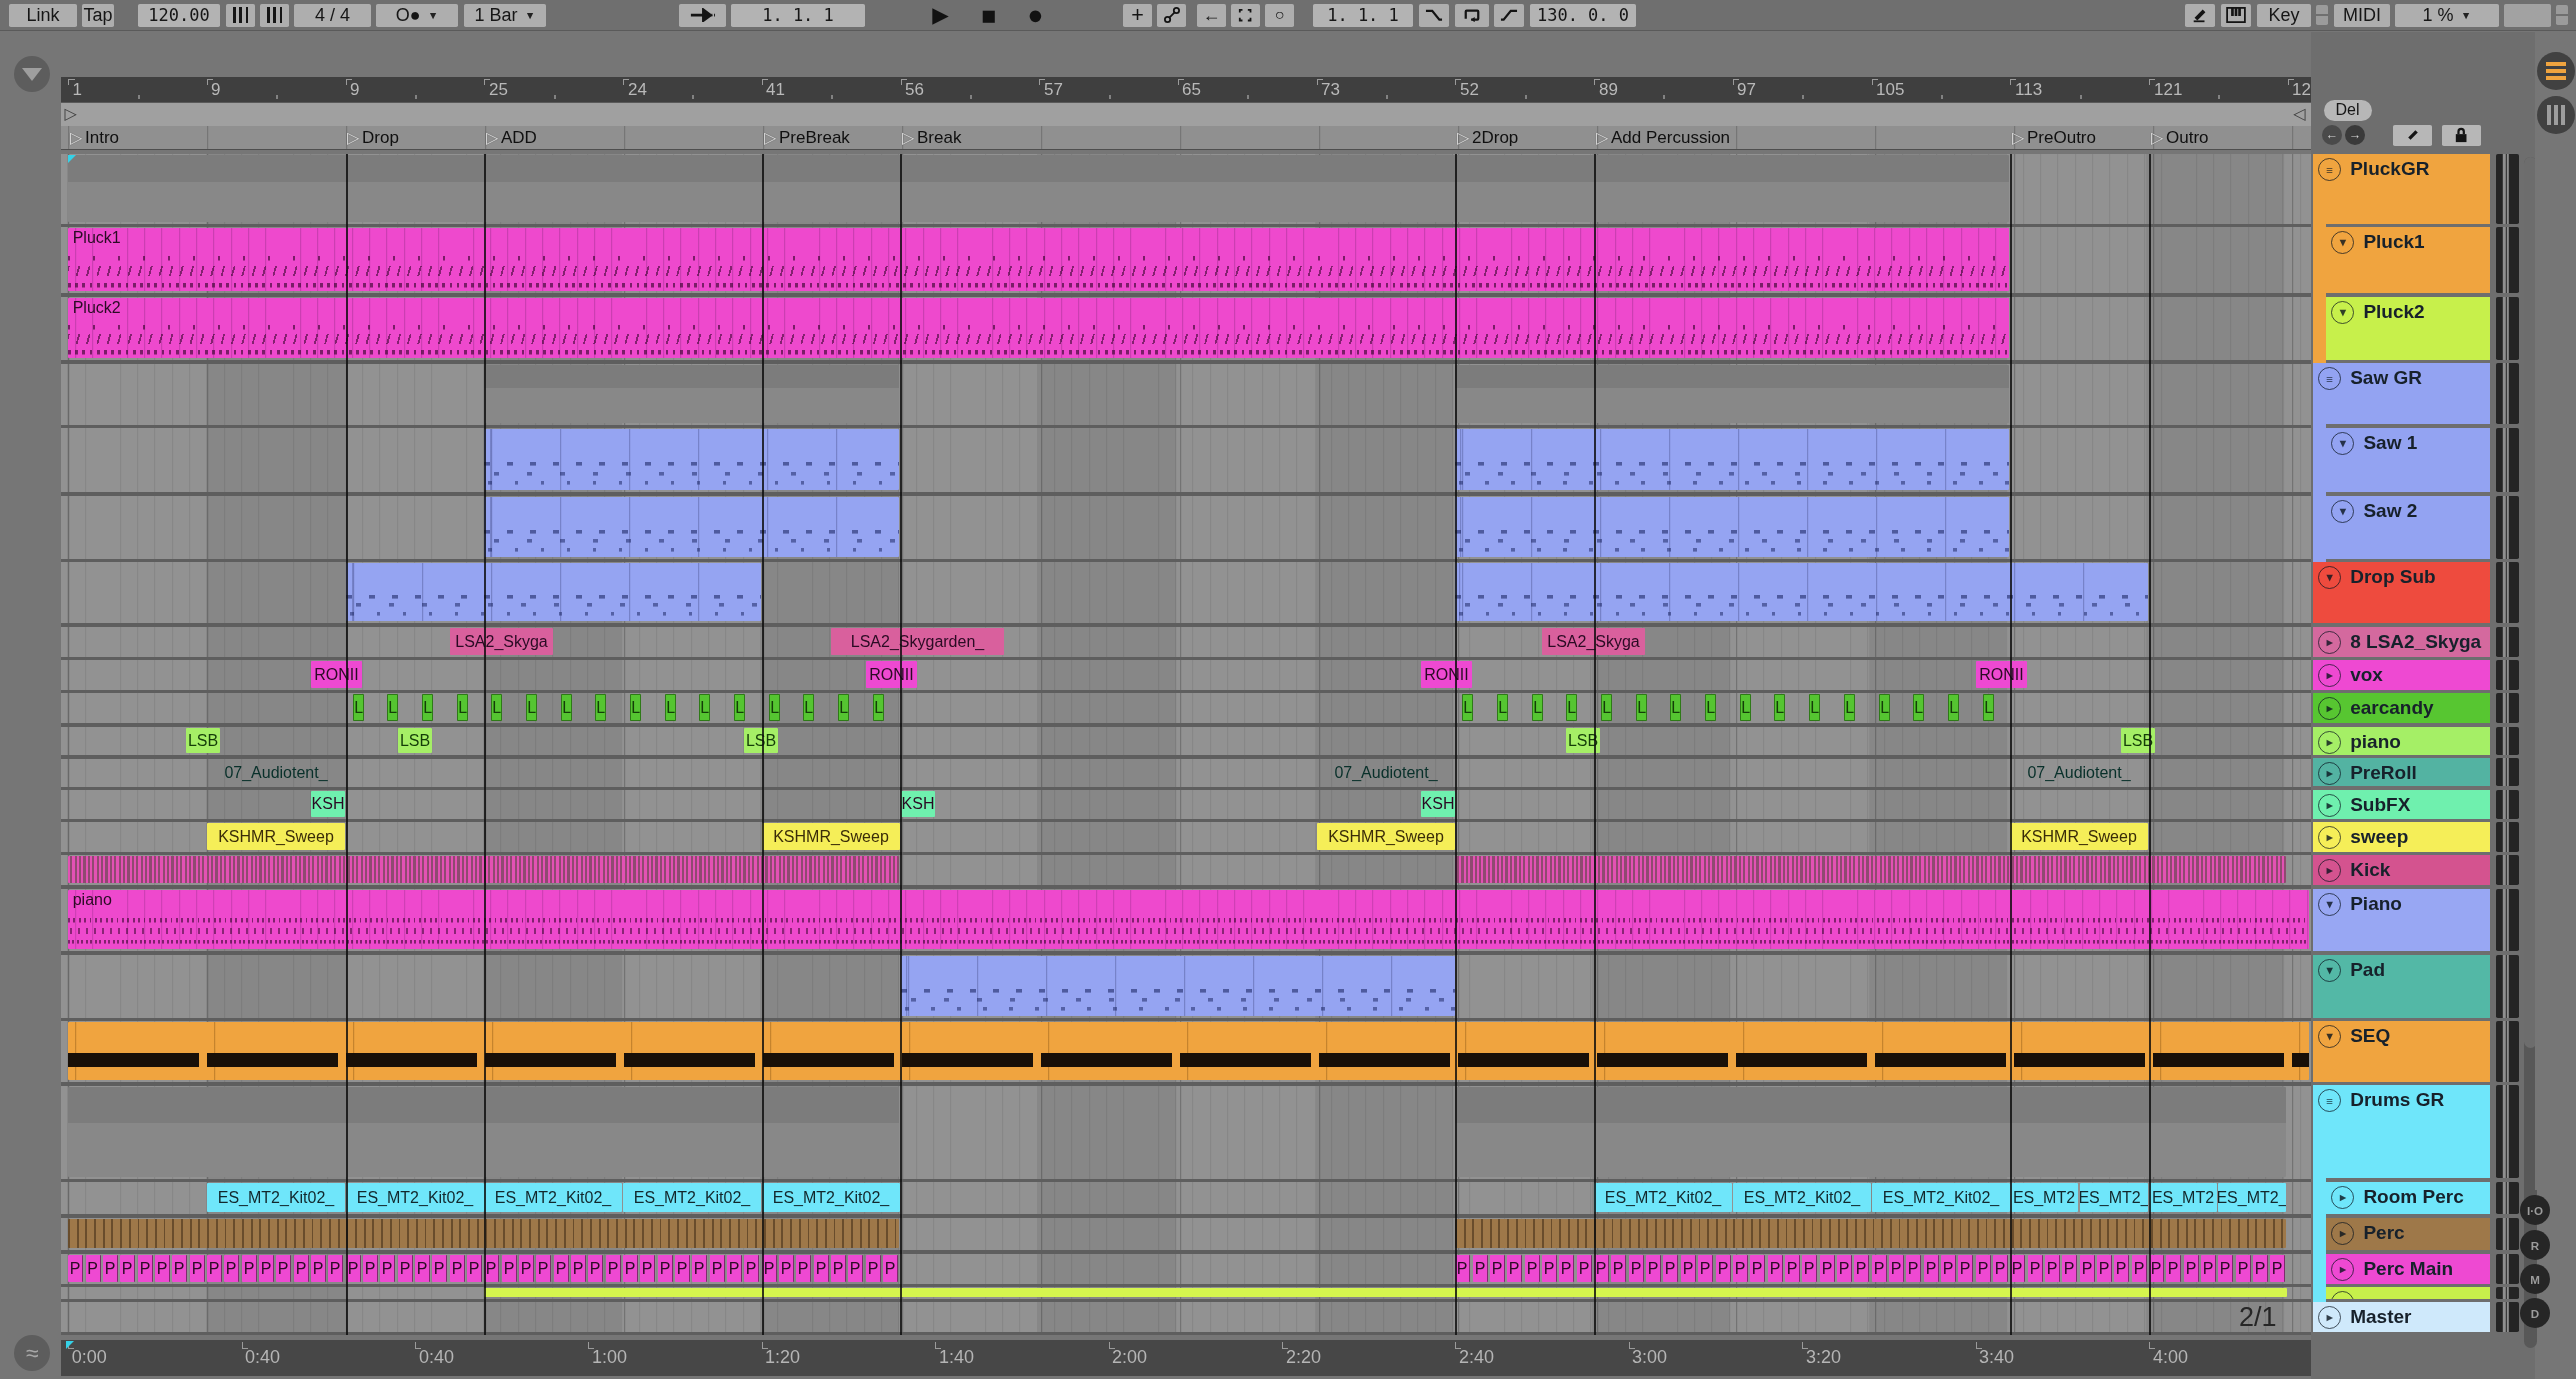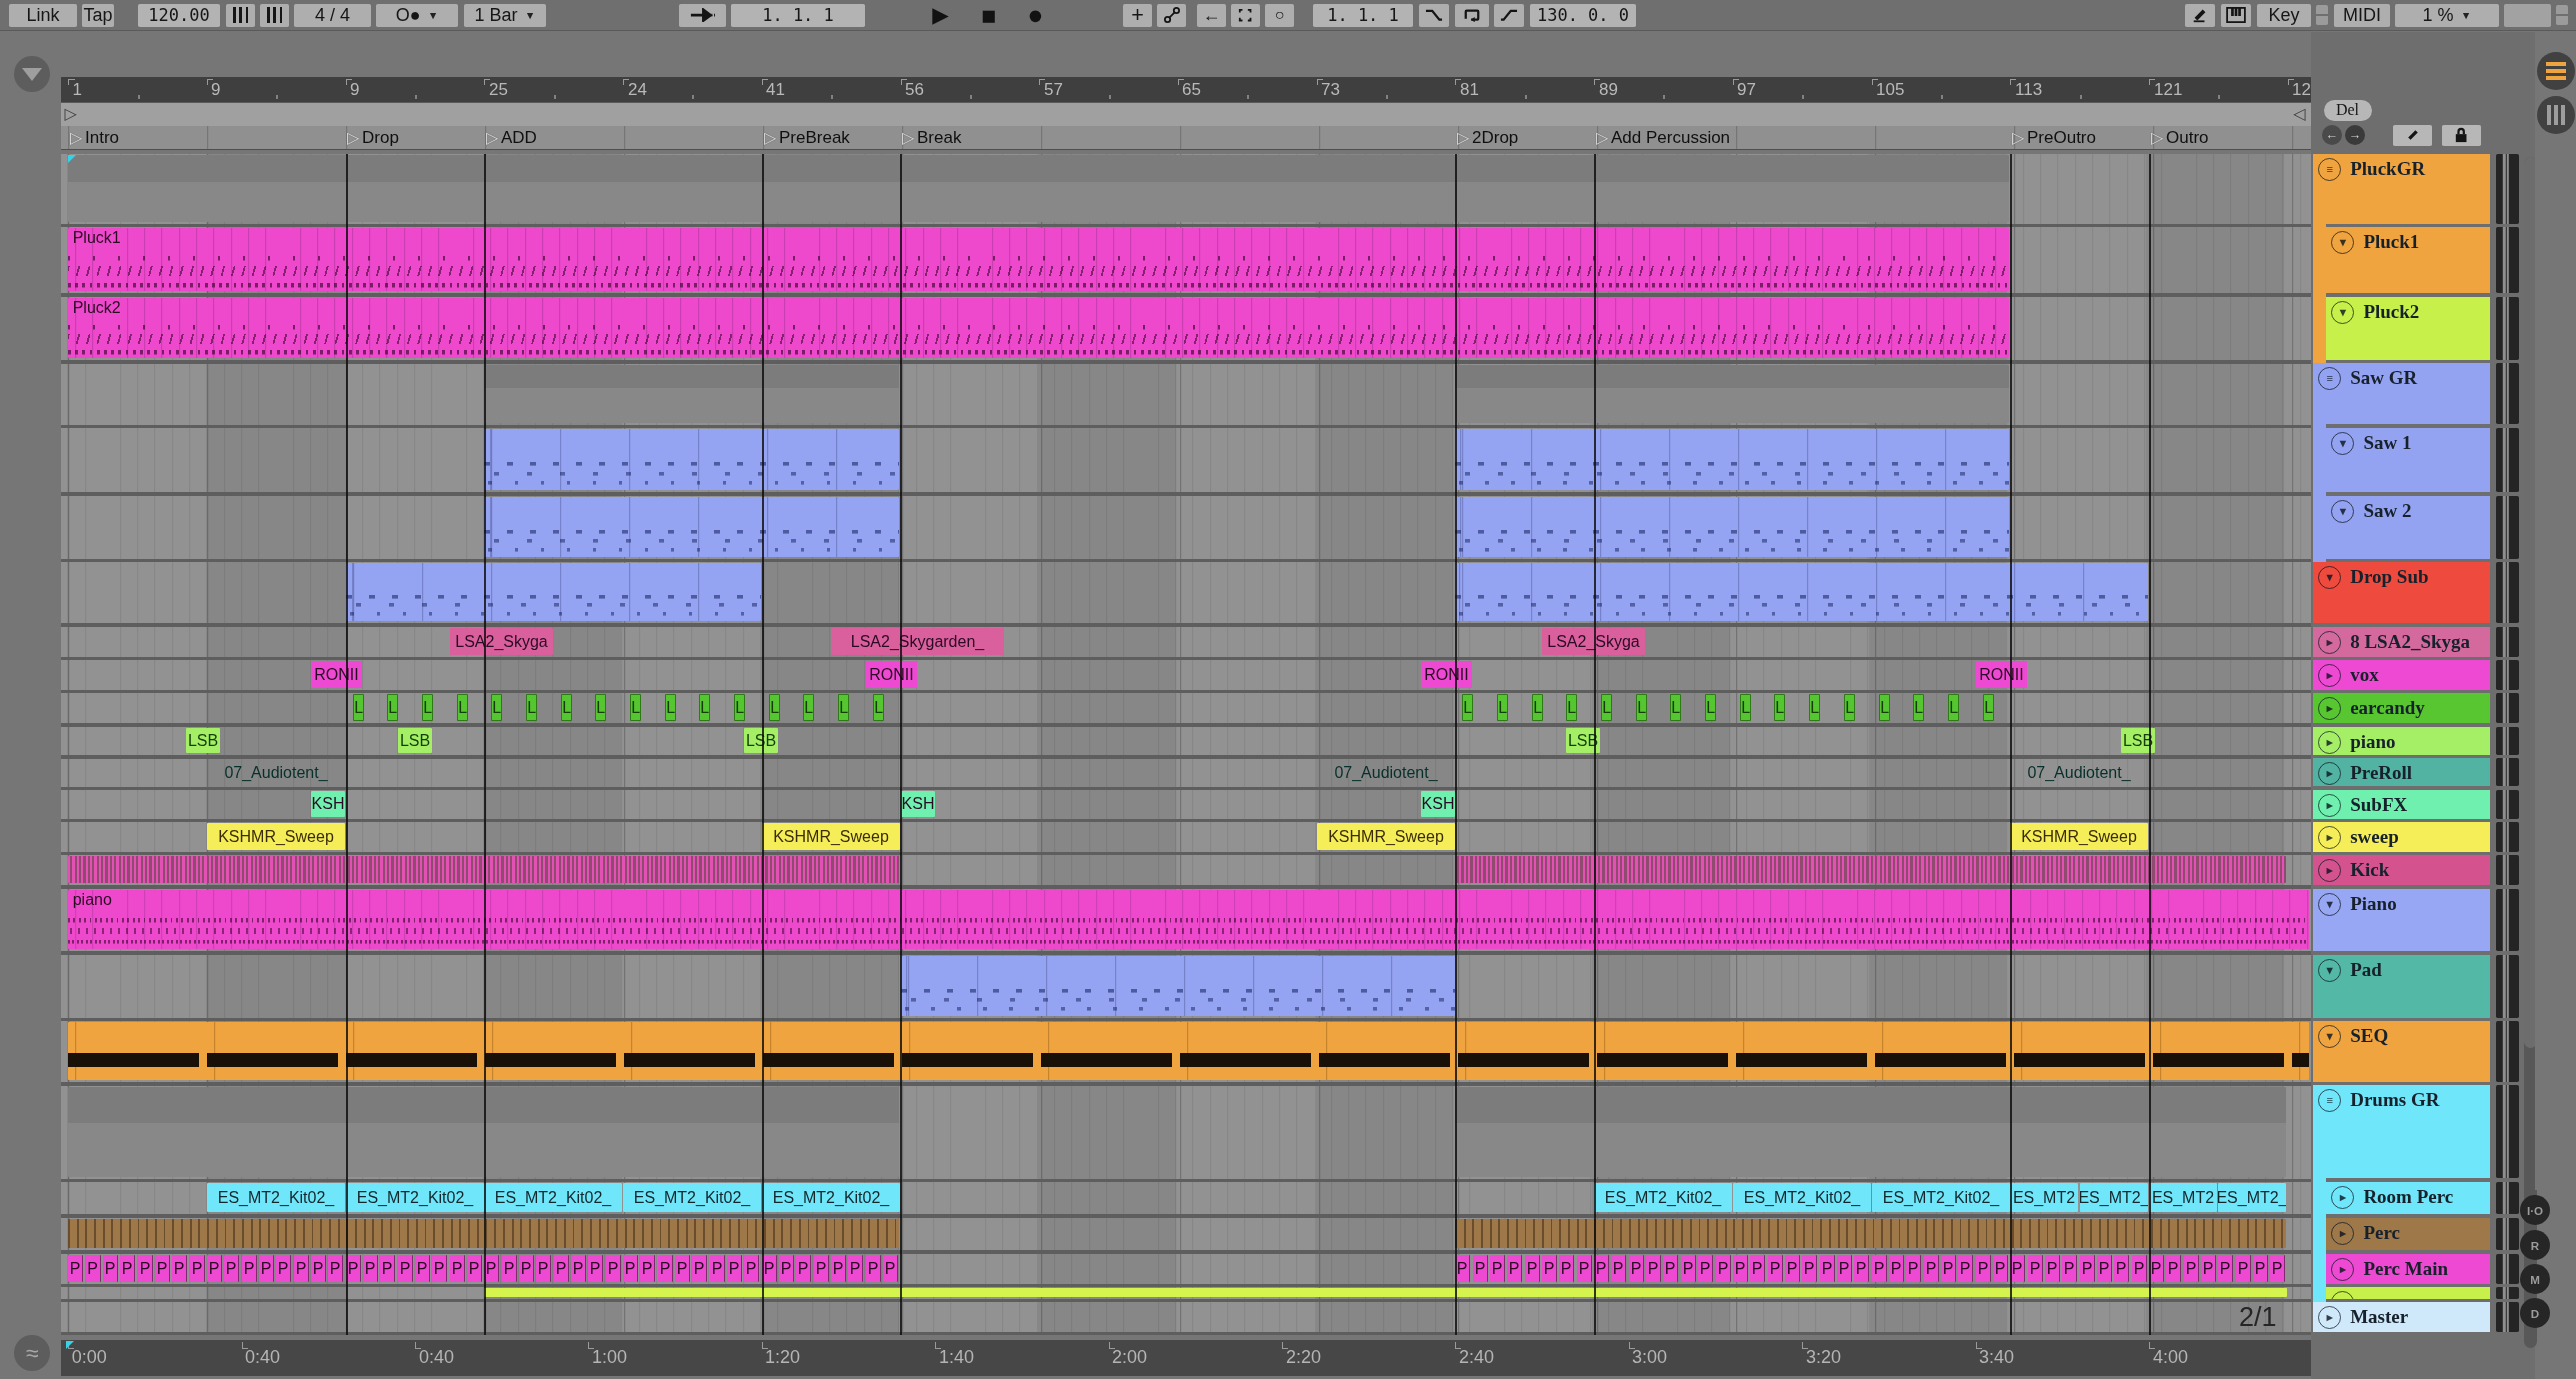--- a/index.html
+++ b/index.html
@@ -88,21 +88,21 @@
   .ins-marker{position:absolute;width:0;height:0;border-left:8px solid #35d2e8;border-bottom:8px solid transparent;z-index:45;}
   
   .time-ruler{position:absolute;left:61px;top:1340px;width:2250px;height:36px;background:#474747;}
   .t-lab{position:absolute;top:7.2px;font-size:18px;color:#b5b5b5;}
   .t-tick{position:absolute;top:1.8px;width:4.5px;height:6.3px;border-left:0.9px solid #9a9a9a;border-bottom:0.9px solid #9a9a9a;}
   
   .round-btn{position:absolute;border-radius:50%;background:#5d5d5d;display:flex;align-items:center;justify-content:center;}
   .tri-down{width:0;height:0;border-left:10px solid transparent;border-right:10px solid transparent;border-top:13.4px solid #9e9e9e;}
   .waves{color:#a8a8a8;font-size:23px;line-height:9px;letter-spacing:0;}
   
-  .right-panel{position:absolute;left:2311px;top:32px;width:224px;height:1347px;background:#6e6e6e;font-family:Liberation Serif, serif;}
+  .right-panel{position:absolute;left:2311px;top:32px;width:224px;height:1347px;background:#6e6e6e;}
   .pill{position:absolute;left:12.5px;top:68px;width:48px;height:20.6px;background:#b7b7b7;border-radius:10.7px;
         display:flex;align-items:center;justify-content:center;font-size:16px;color:#161616;}
   .circ-sm{position:absolute;width:20px;height:20px;border-radius:50%;background:#4a4a4a;
         display:flex;align-items:center;justify-content:center;color:#d8d8d8;font-size:12.5px;}
   .sq-btn{position:absolute;width:39px;height:20.6px;background:#b7b7b7;border-radius:1.8px;
         display:flex;align-items:center;justify-content:center;}
   .thdr{position:absolute;left:1.8px;width:177px;box-sizing:border-box;display:flex;align-items:flex-start;
         padding:3.6px 5.4px;overflow:hidden;}
   .thdr .tname{font-size:19px;font-weight:bold;color:#17212b;white-space:nowrap;margin-left:9px;margin-top:0.9px;}
   .ticon2{flex:0 0 23px;width:23px;height:23px;border:1.8px solid rgba(10,20,30,.72);border-radius:50%;
@@ -251,21 +251,21 @@
       <div class="bar-tick" style="left: 978px;"></div>
       <div class="bar-num" style="left: 983px;">57</div>
       <div class="bar-dot" style="left: 1048px;"></div>
       <div class="bar-tick" style="left: 1117px;"></div>
       <div class="bar-num" style="left: 1121px;">65</div>
       <div class="bar-dot" style="left: 1186px;"></div>
       <div class="bar-tick" style="left: 1256px;"></div>
       <div class="bar-num" style="left: 1260px;">73</div>
       <div class="bar-dot" style="left: 1325px;"></div>
       <div class="bar-tick" style="left: 1394px;"></div>
-      <div class="bar-num" style="left: 1399px;">81</div>
+      <div class="bar-num" style="left: 1399px;">52</div>
       <div class="bar-dot" style="left: 1464px;"></div>
       <div class="bar-tick" style="left: 1533px;"></div>
       <div class="bar-num" style="left: 1538px;">89</div>
       <div class="bar-dot" style="left: 1602px;"></div>
       <div class="bar-tick" style="left: 1672px;"></div>
       <div class="bar-num" style="left: 1676px;">97</div>
       <div class="bar-dot" style="left: 1741px;"></div>
       <div class="bar-tick" style="left: 1811px;"></div>
       <div class="bar-num" style="left: 1815px;">105</div>
       <div class="bar-dot" style="left: 1880px;"></div>

